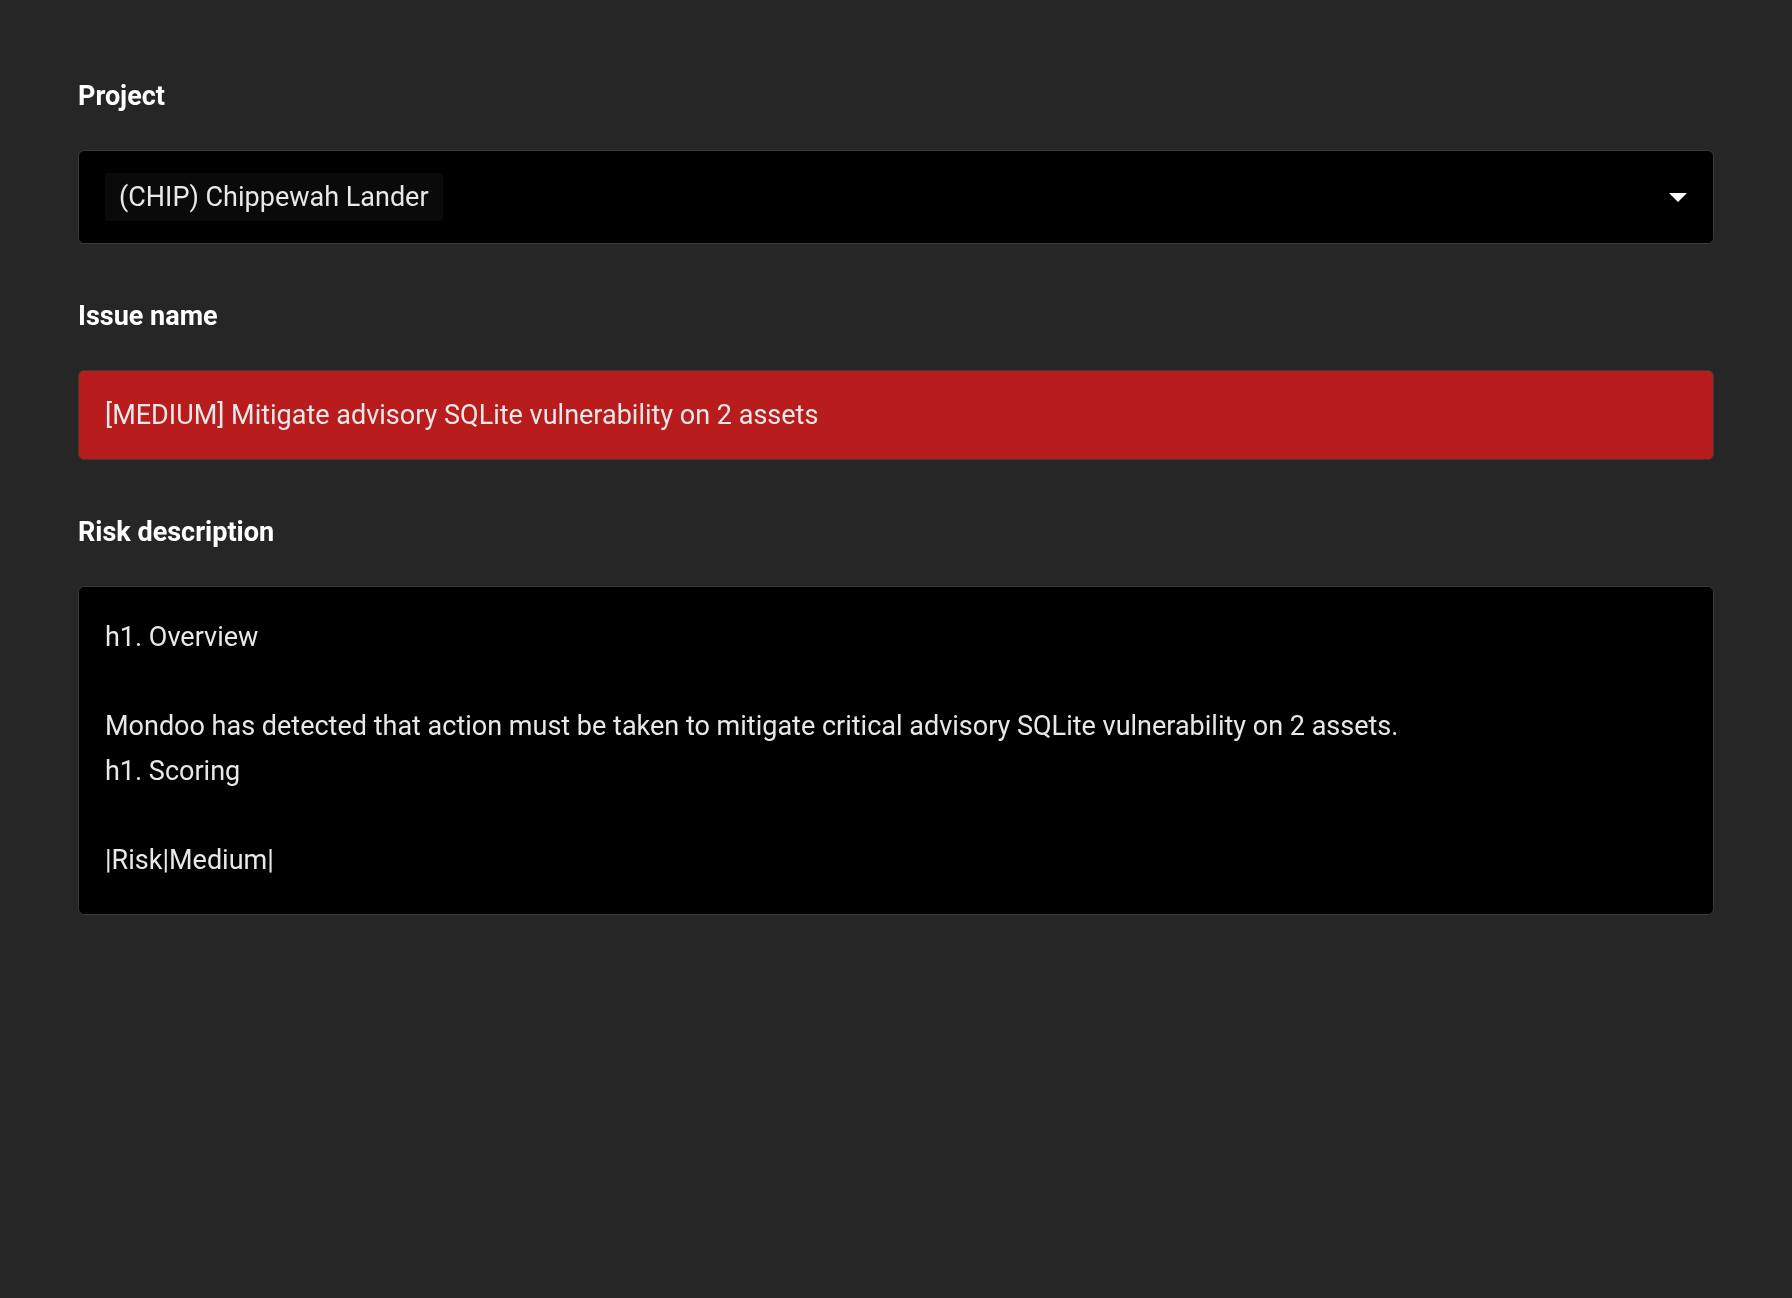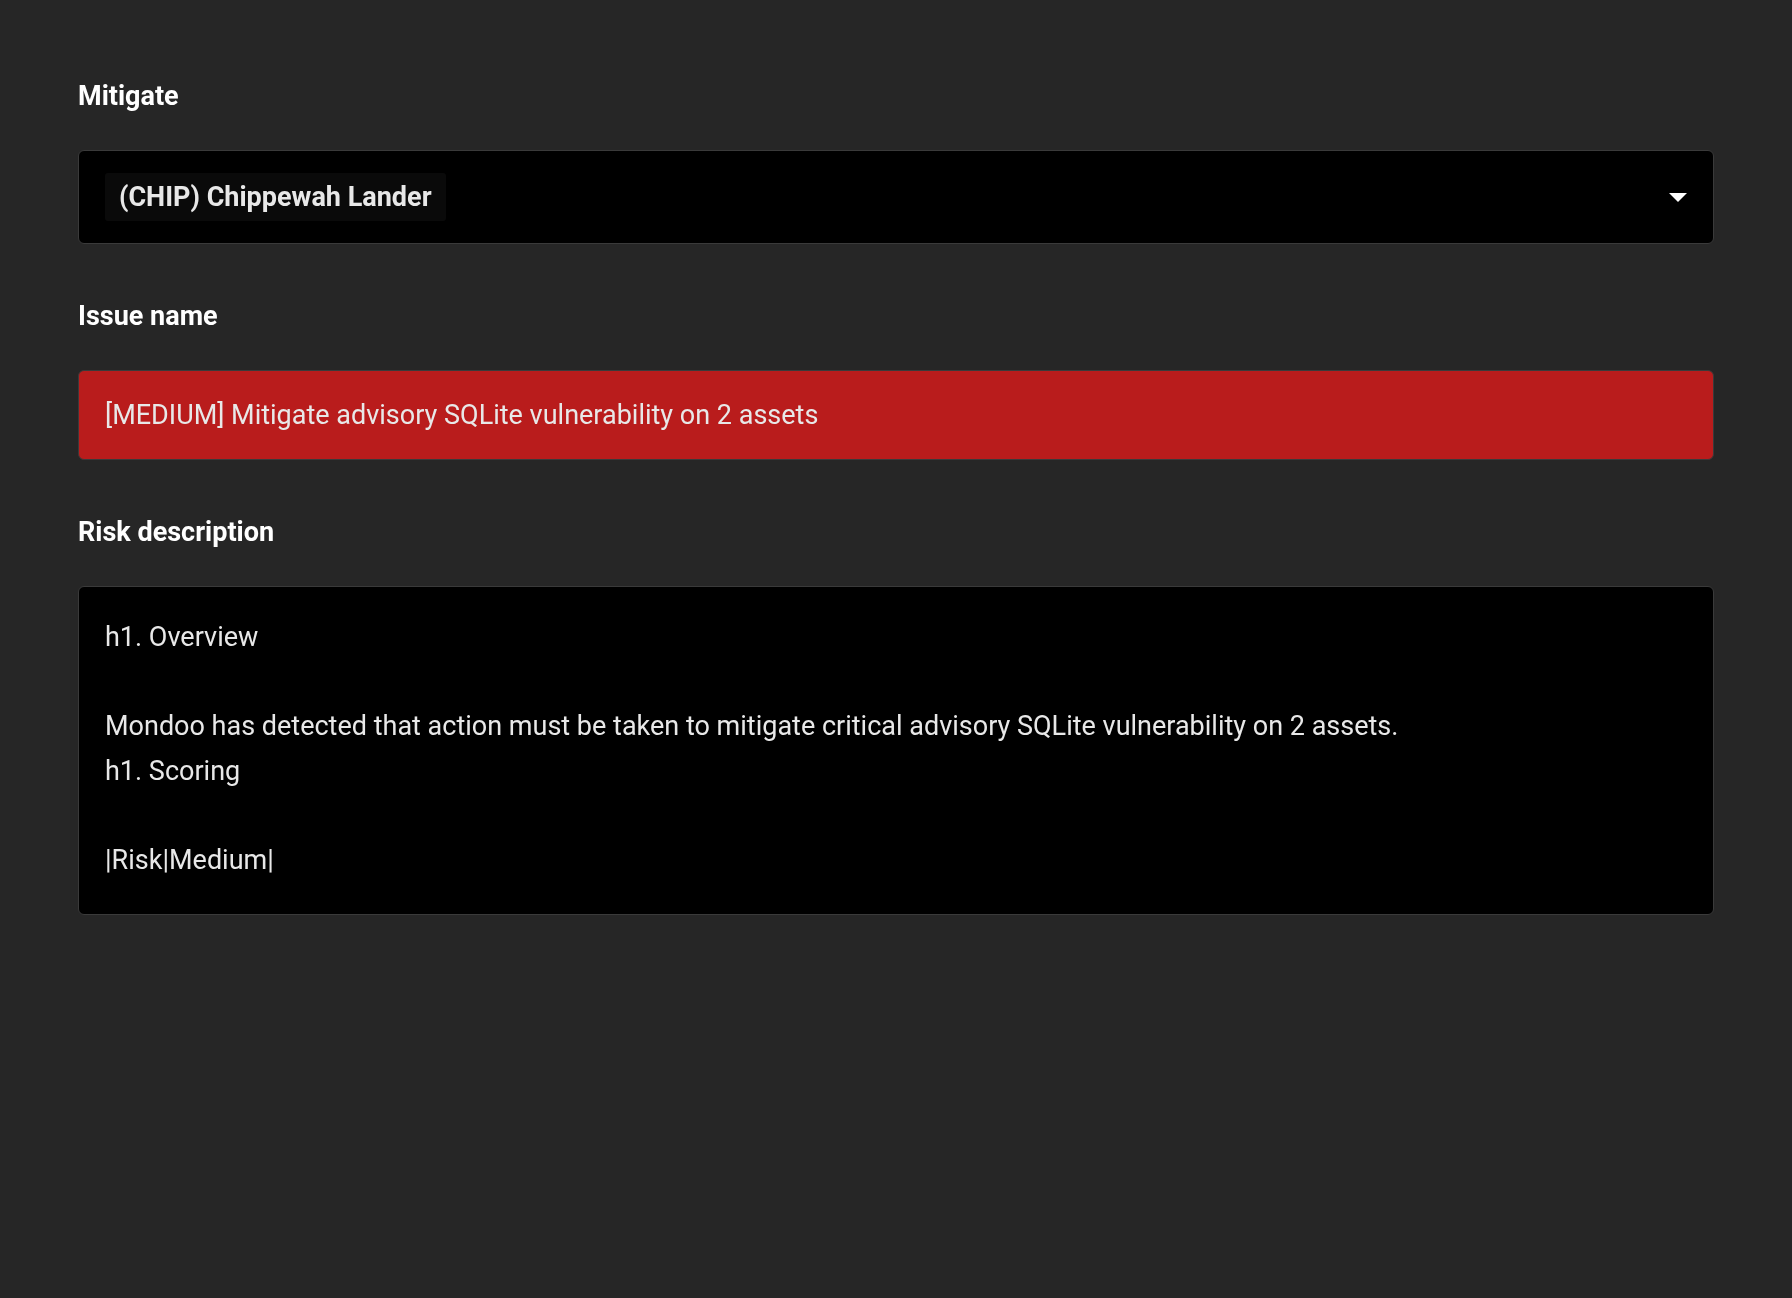--- a/index.html
+++ b/index.html
@@ -67,21 +67,20 @@
   
   .select-wrapper {
     background: #000000;
     border: 1px solid #3a3a3a;
     border-radius: 6px;
     padding: 22px 26px;
     display: flex;
     align-items: center;
     justify-content: space-between;
     cursor: pointer;
-    font-weight: bold;
   }
   
   .select-value {
     background: #0a0a0a;
     padding: 8px 14px;
     border-radius: 3px;
     font-size: 27px;
     color: #e8e8e8;
   }
   
@@ -137,21 +136,21 @@
     cursor: pointer;
   }
 </style>
 </head>
 <body>
 
 <div class="modal">
 
 
   <div class="form-group">
-    <label class="label">Mitigate</label>
+    <label class="label">Project</label>
     <div class="select-wrapper">
       <span class="select-value">(CHIP) Chippewah Lander</span>
       <span class="chevron-down"></span>
     </div>
   </div>
 
   <div class="form-group">
     <label class="label">Issue name</label>
     <input type="text" class="text-input" value="[MEDIUM] Mitigate advisory SQLite vulnerability on 2 assets" style="">
   </div>

